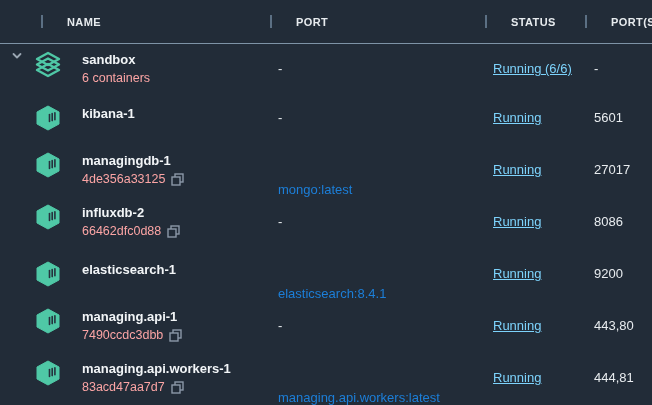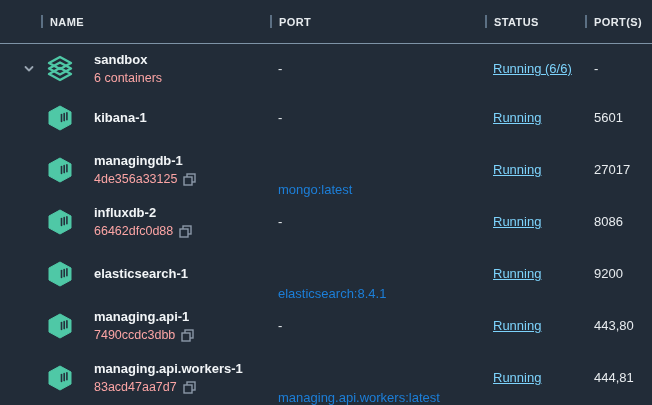--- a/index.html
+++ b/index.html
@@ -13,34 +13,34 @@
 
   
   .thead{
     height:43px;flex:0 0 43px;
     display:grid;grid-template-columns:270px 215px 100px 1fr;
     align-items:center;
     border-bottom:1px solid #7e93a6;
     background:#222c38;
   }
   .th{display:flex;align-items:center;
-    color:#e7ebee;font-size:11px;font-weight:bold;letter-spacing:.4px;}
+    color:#e7ebee;font-size:11px;font-weight:bold;letter-spacing:.4px;gap:17px;}
   .th .colbar{display:inline-block;width:2px;height:13px;background:#5c7084;margin-right:7px;flex:0 0 2px;}
   .th.col-name{padding-left:41px;}
 
   
   .tbody{flex:1;display:flex;flex-direction:column;}
   .row{
     flex:1;
     display:grid;grid-template-columns:270px 215px 100px 1fr;
     align-items:center;
     cursor:pointer;
   }
 
-  .cell-name{display:flex;align-items:center;padding-left:20px;gap:8px;}
+  .cell-name{display:flex;align-items:flex-start;padding-left:8px;gap:8px;}
   .twisty{width:18px;flex:0 0 18px;display:flex;align-items:center;justify-content:center;}
   .row-icon{width:28px;flex:0 0 28px;display:flex;align-items:center;justify-content:center;margin-right:12px;}
   .nametext{display:flex;flex-direction:column;line-height:19px;}
   .nm{color:#f2f5f7;font-size:13px;font-weight:bold;}
   .subline{display:flex;align-items:center;gap:6px;}
   .sub{color:#fca5a5;font-size:12.5px;}
   .copybtn{display:none;align-items:center;justify-content:center;background:none;border:none;padding:0;cursor:pointer;}
   .row.has-copy .copybtn{display:flex;}
 
   .cell-image{padding-left:8px;font-size:13px;color:#e8ecef;}

